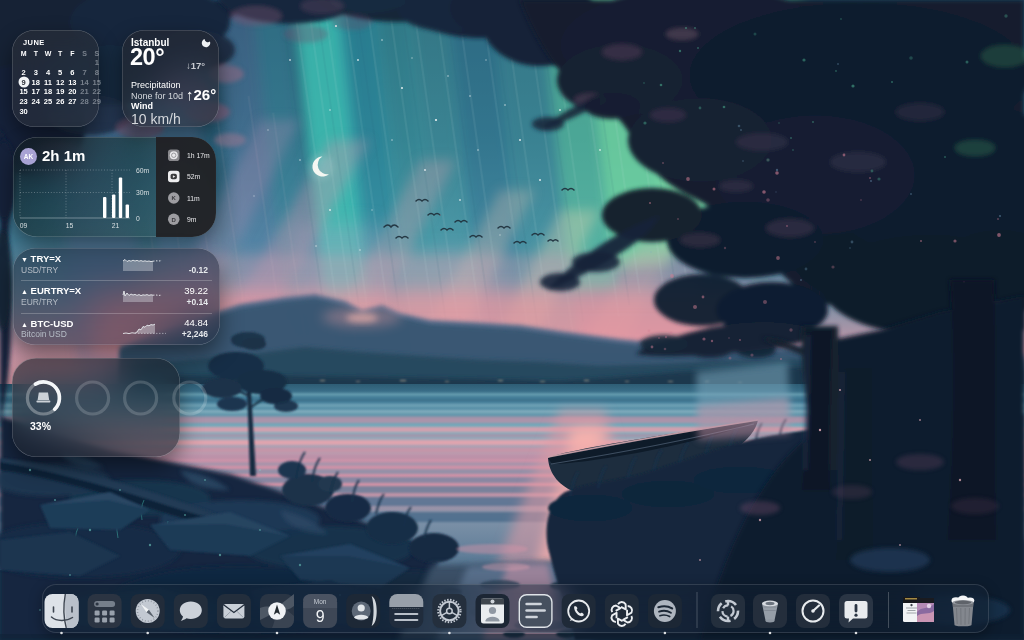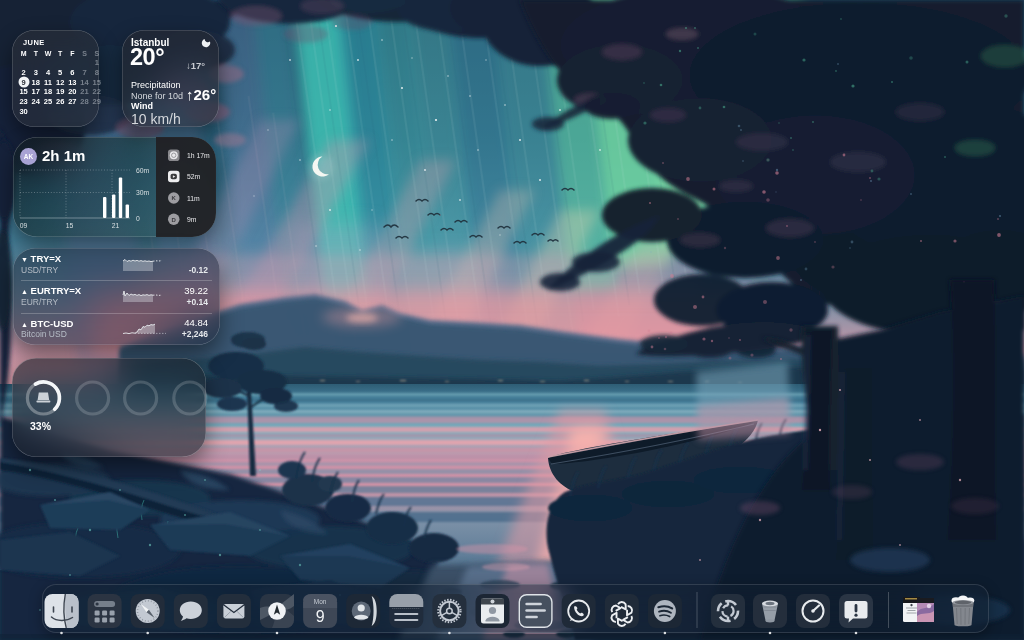--- a/index.html
+++ b/index.html
@@ -39,21 +39,21 @@
   
   #w-sk{left:13px;top:248px;width:207px;height:97px;background:rgba(24,32,46,0.5);overflow:hidden;}
   #w-sk .srow{position:absolute;left:0;width:100%;height:32.3px;}
   #w-sk .sym{position:absolute;left:8px;top:5px;font-size:9.5px;font-weight:bold;}
   #w-sk .sub{position:absolute;left:8px;top:16.5px;font-size:8.5px;color:#b6bdc6;}
   #w-sk .pr{position:absolute;right:12px;top:5px;font-size:9.5px;font-weight:normal;text-align:right;margin-top:32px;}
   #w-sk .ch{position:absolute;right:12px;top:16.5px;font-size:8.5px;font-weight:bold;text-align:right;color:#e6e9ec;}
   #w-sk .dv{position:absolute;left:8px;width:191px;height:1px;background:rgba(255,255,255,0.22);}
   #w-sk .spark{position:absolute;left:109px;top:7px;}
   
-  #w-bt{left:12px;top:358px;width:194px;height:99px;background:rgba(30,35,43,0.62);border-radius:24px;}
+  #w-bt{left:12px;top:358px;width:168px;height:99px;background:rgba(30,35,43,0.62);border-radius:24px;}
   #w-bt .pct{position:absolute;left:18px;top:62px;font-size:10.5px;font-weight:600;}
   #dock{position:absolute;left:42px;top:584px;width:947px;height:49px;border-radius:14px;background:rgba(18,32,48,0.42);box-shadow:inset 0 0 0 1px rgba(255,255,255,0.13), 0 4px 14px rgba(0,0,0,0.3);backdrop-filter:blur(14px);-webkit-backdrop-filter:blur(14px);}
 </style>
 </head>
 <body>
 <div id="screen">
 <svg id="wall" viewBox="0 0 1024 640" preserveAspectRatio="none">
 <defs>
   <linearGradient id="sky" x1="0" y1="0" x2="0" y2="1">
     <stop offset="0" stop-color="#1f4a64"></stop>

